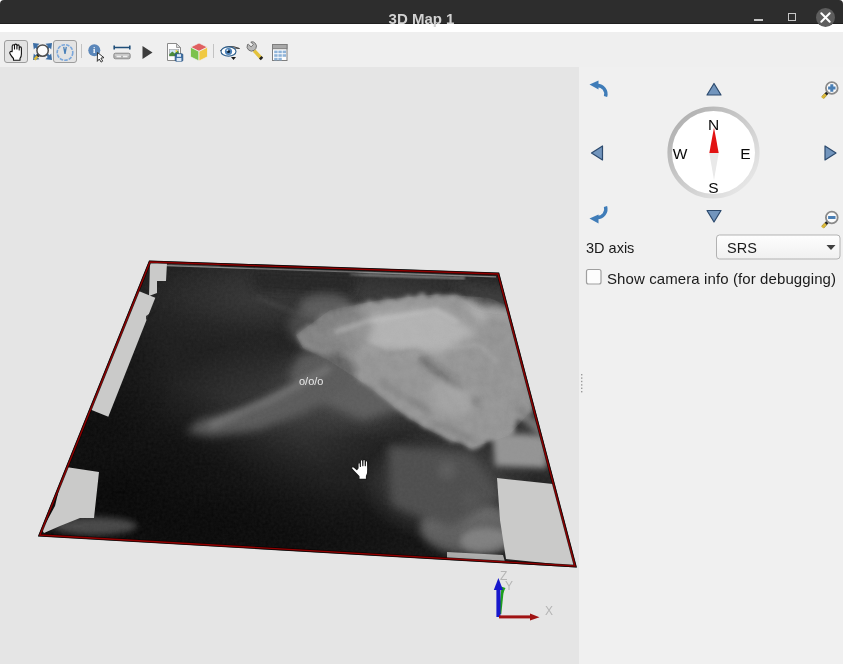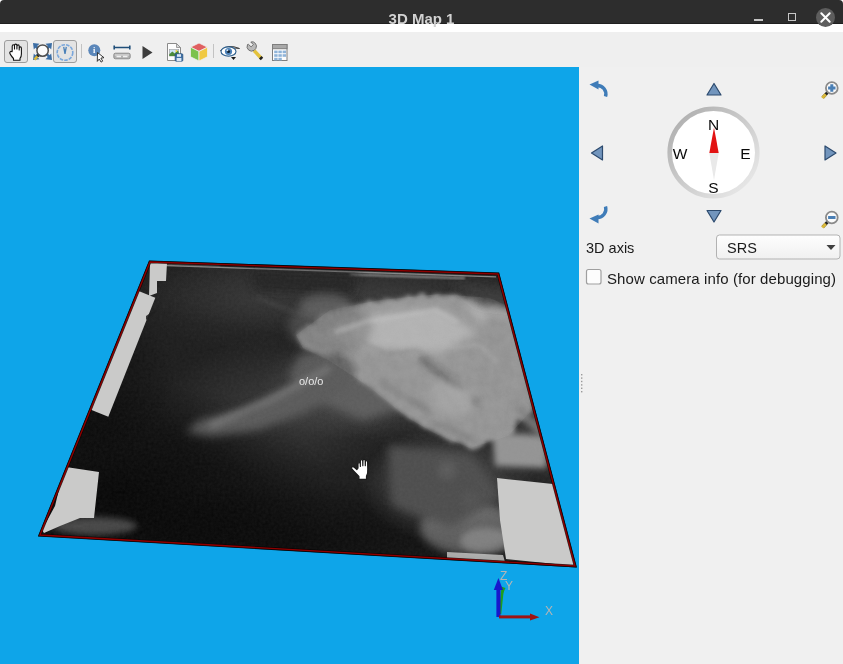--- a/index.html
+++ b/index.html
@@ -10,21 +10,21 @@
   #title{position:absolute;left:0;top:0;width:100%;text-align:center;line-height:37px;
     color:#d2d2d2;font-weight:bold;font-size:15px;}
   #tb-min{position:absolute;left:754px;top:19px;width:9px;height:2px;background:#c6c6c6;}
   #tb-max{position:absolute;left:788px;top:13px;width:5.5px;height:5.5px;border:1.5px solid #c6c6c6;}
   #tb-close{position:absolute;left:816px;top:8px;width:19px;height:19px;border-radius:50%;
     background:#5d5d5d;}
   #toolbar{position:absolute;left:0;top:32px;width:843px;height:35px;background:#efefef;}
   .tbtn{position:absolute;top:8px;width:24px;height:23px;}
   .checked{background:#e3e3e3;border:1px solid #9d9d9d;border-radius:3px;box-sizing:border-box;}
   .sep{position:absolute;top:12px;width:1px;height:14px;background:#c3c3c3;}
-  #canvas{position:absolute;left:0;top:67px;width:579px;height:597px;background:#0ea5e9;}
+  #canvas{position:absolute;left:0;top:67px;width:579px;height:597px;background:#e5e5e5;}
   #splitter{position:absolute;left:579px;top:67px;width:4px;height:597px;background:#f0f0f0;}
   #panel{position:absolute;left:583px;top:67px;width:260px;height:597px;background:#f0f0f0;}
 </style>
 </head>
 <body>
 <div id="win">
   <div id="titlebar">
     <div id="title">3D Map 1</div>
     <div id="tb-min"></div>
     <div id="tb-max"></div>

